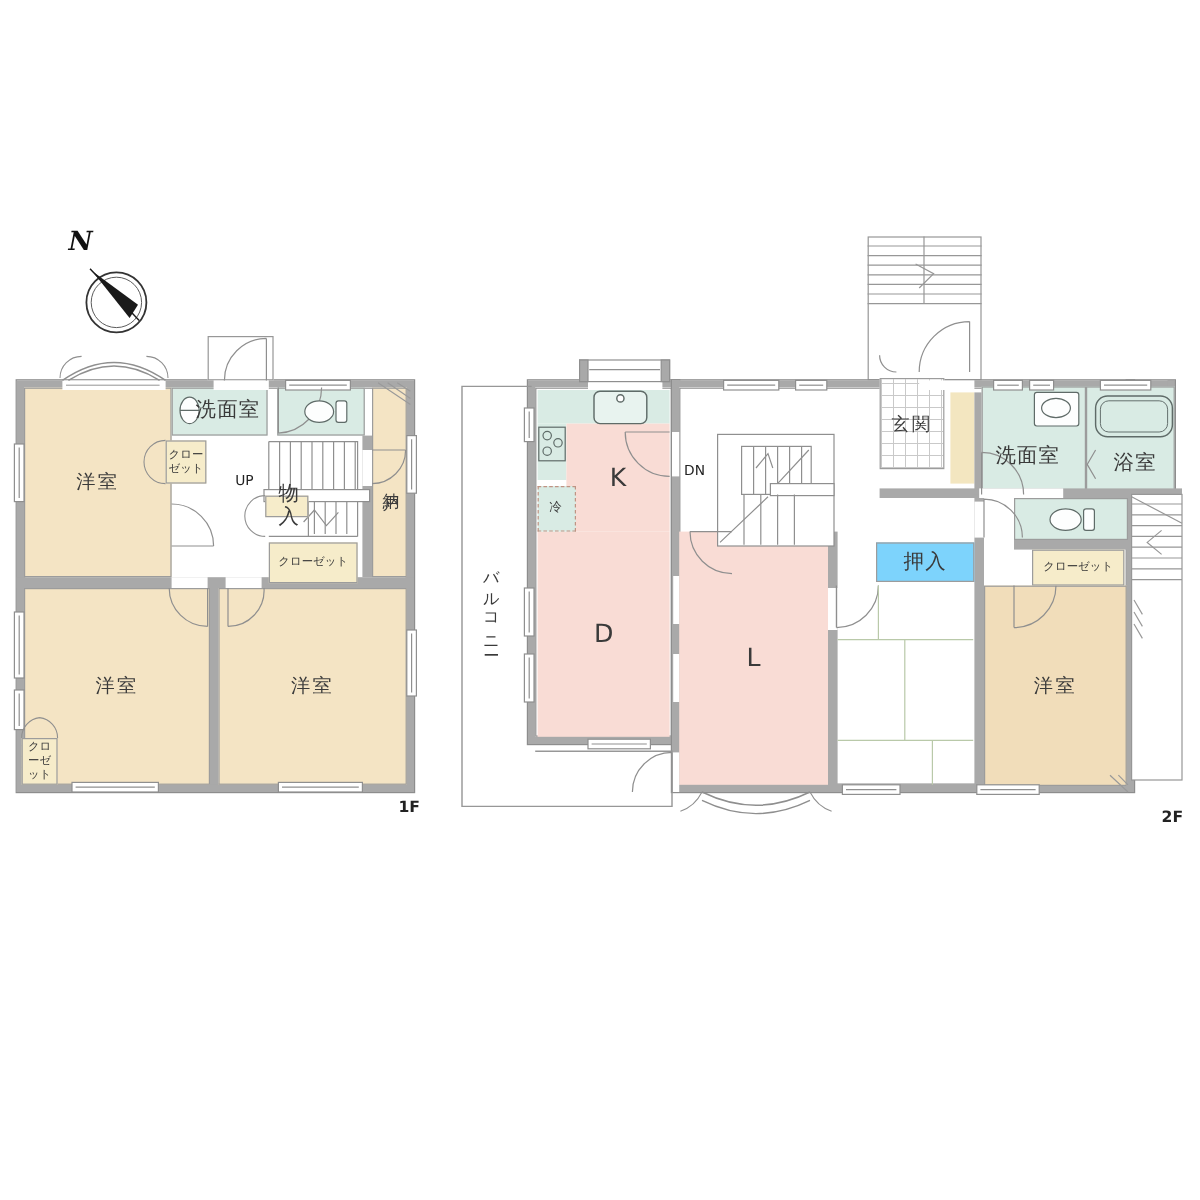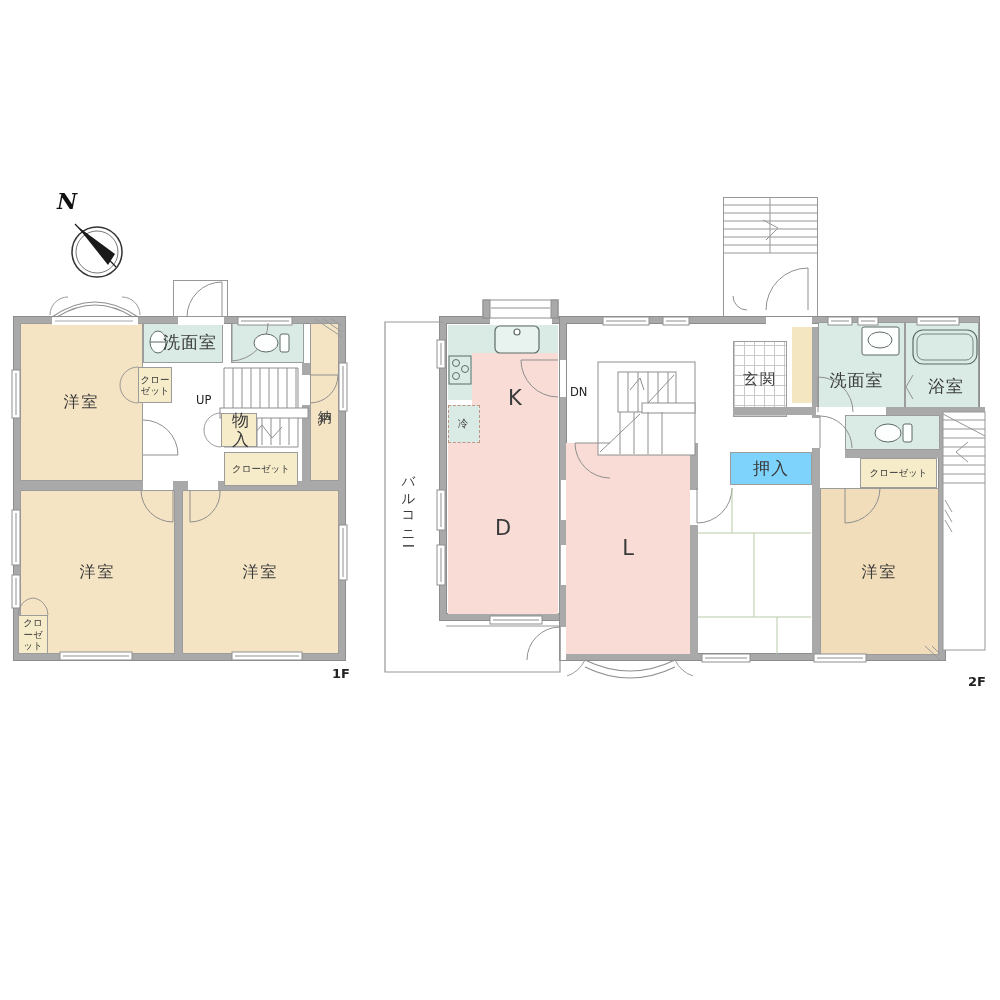--- a/index.html
+++ b/index.html
@@ -74,21 +74,21 @@
 
     <div class="gap" style="left:133px;top:206px;width:30px;height:9px;"></div>
     <div class="gap" style="left:178px;top:206px;width:30px;height:9px;"></div>
     <div class="gap" style="left:292px;top:100px;width:8px;height:30px;"></div>
     <div class="gap" style="left:168px;top:42px;width:46px;height:8px;"></div>
     <div class="gap" style="left:42px;top:42px;width:86px;height:8px;"></div>
 
     <div class="room above" style="left: 128px; top: 92px; width: 34px; height: 36px; background-color: rgb(246, 236, 202);">
       <span class="lbl xs">クローゼット</span>
     </div>
-    <div class="room above" style="left: 211px; top: 138px; width: 36px; height: 34px; background-color: rgb(246, 236, 202);">
+    <div class="room above" style="left: 211px; top: 138px; width: 36px; height: 18px; background-color: rgb(246, 236, 202);">
       <span class="lbl sm" style="width:14px;line-height:1.1;word-break:break-all;">物入</span>
     </div>
     <div class="room above" style="left: 214px; top: 177px; width: 74px; height: 34px; background-color: rgb(246, 236, 202);">
       <span class="lbl xs nowrap">クローゼット</span>
     </div>
     <div class="room above" style="left: 8px; top: 340px; width: 30px; height: 39px; background-color: rgb(246, 236, 202);">
       <span class="lbl xs">クローゼット</span>
     </div>
 
     <div class="updn" style="left:186px;top:118px;">UP</div>
@@ -184,21 +184,21 @@
     </div>
 
     <div class="room noborder" style="left: 186px; top: 253px; width: 124px; height: 211px; background-color: rgb(249, 220, 213);">
       <span class="lbl letter">L</span>
     </div>
 
     <div class="room" style="left: 440px; top: 298px; width: 119px; height: 167px; background-color: rgb(241, 221, 186);">
       <span class="lbl">洋室</span>
     </div>
 
-    <div class="room tile" style="left:353px;top:151px;width:54px;height:76px;">
+    <div class="room tile" style="left:353px;top:125px;width:54px;height:76px;">
       <span class="lbl" style="font-size:15px;">玄関</span>
     </div>
     <div class="room noborder" style="left: 412px; top: 137px; width: 20px; height: 76px; background-color: rgb(243, 230, 192);"></div>
     <div class="abs lbl sm" style="left:362px;top:225px;z-index:6;">ホール</div>
 
     <div class="room" style="left: 438px; top: 132px; width: 87px; height: 90px; background-color: rgb(217, 235, 228);">
       <span class="lbl sm" style="margin-top:28px;margin-right:10px;">洗面室</span>
     </div>
     <div class="room" style="left: 525px; top: 132px; width: 74px; height: 90px; background-color: rgb(217, 235, 228);">
       <span class="lbl sm" style="margin-top:40px;margin-left:8px;">浴室</span>

